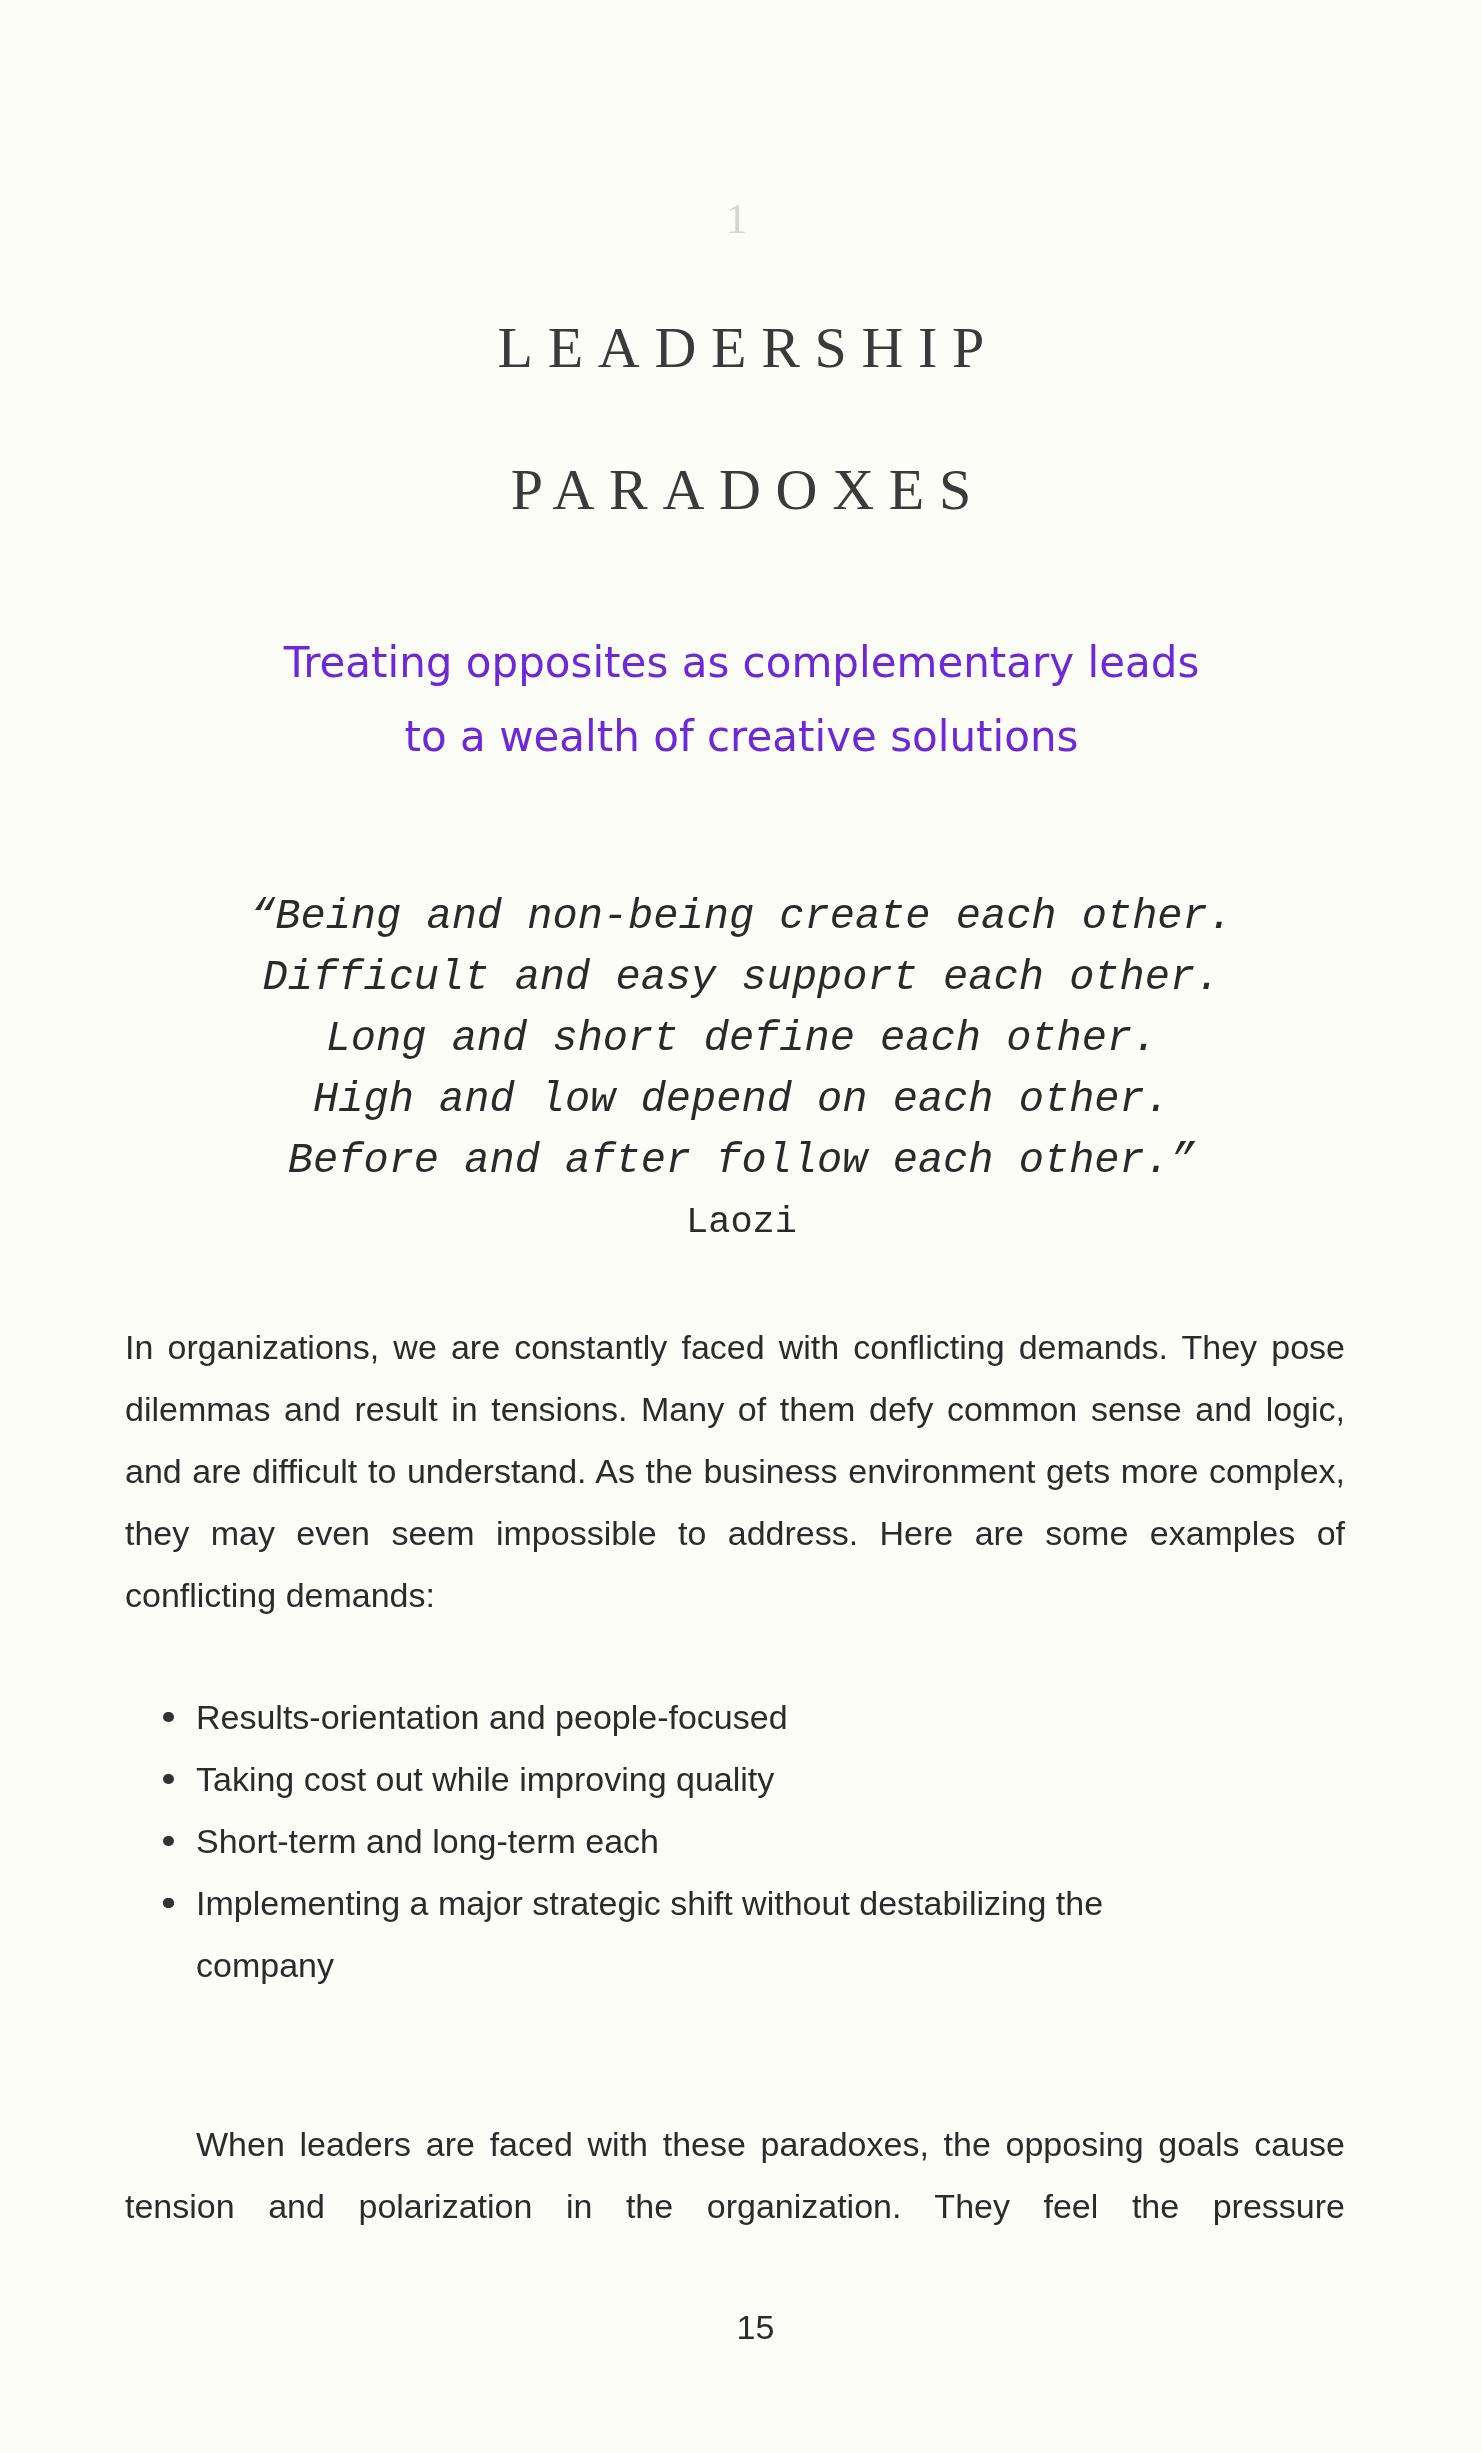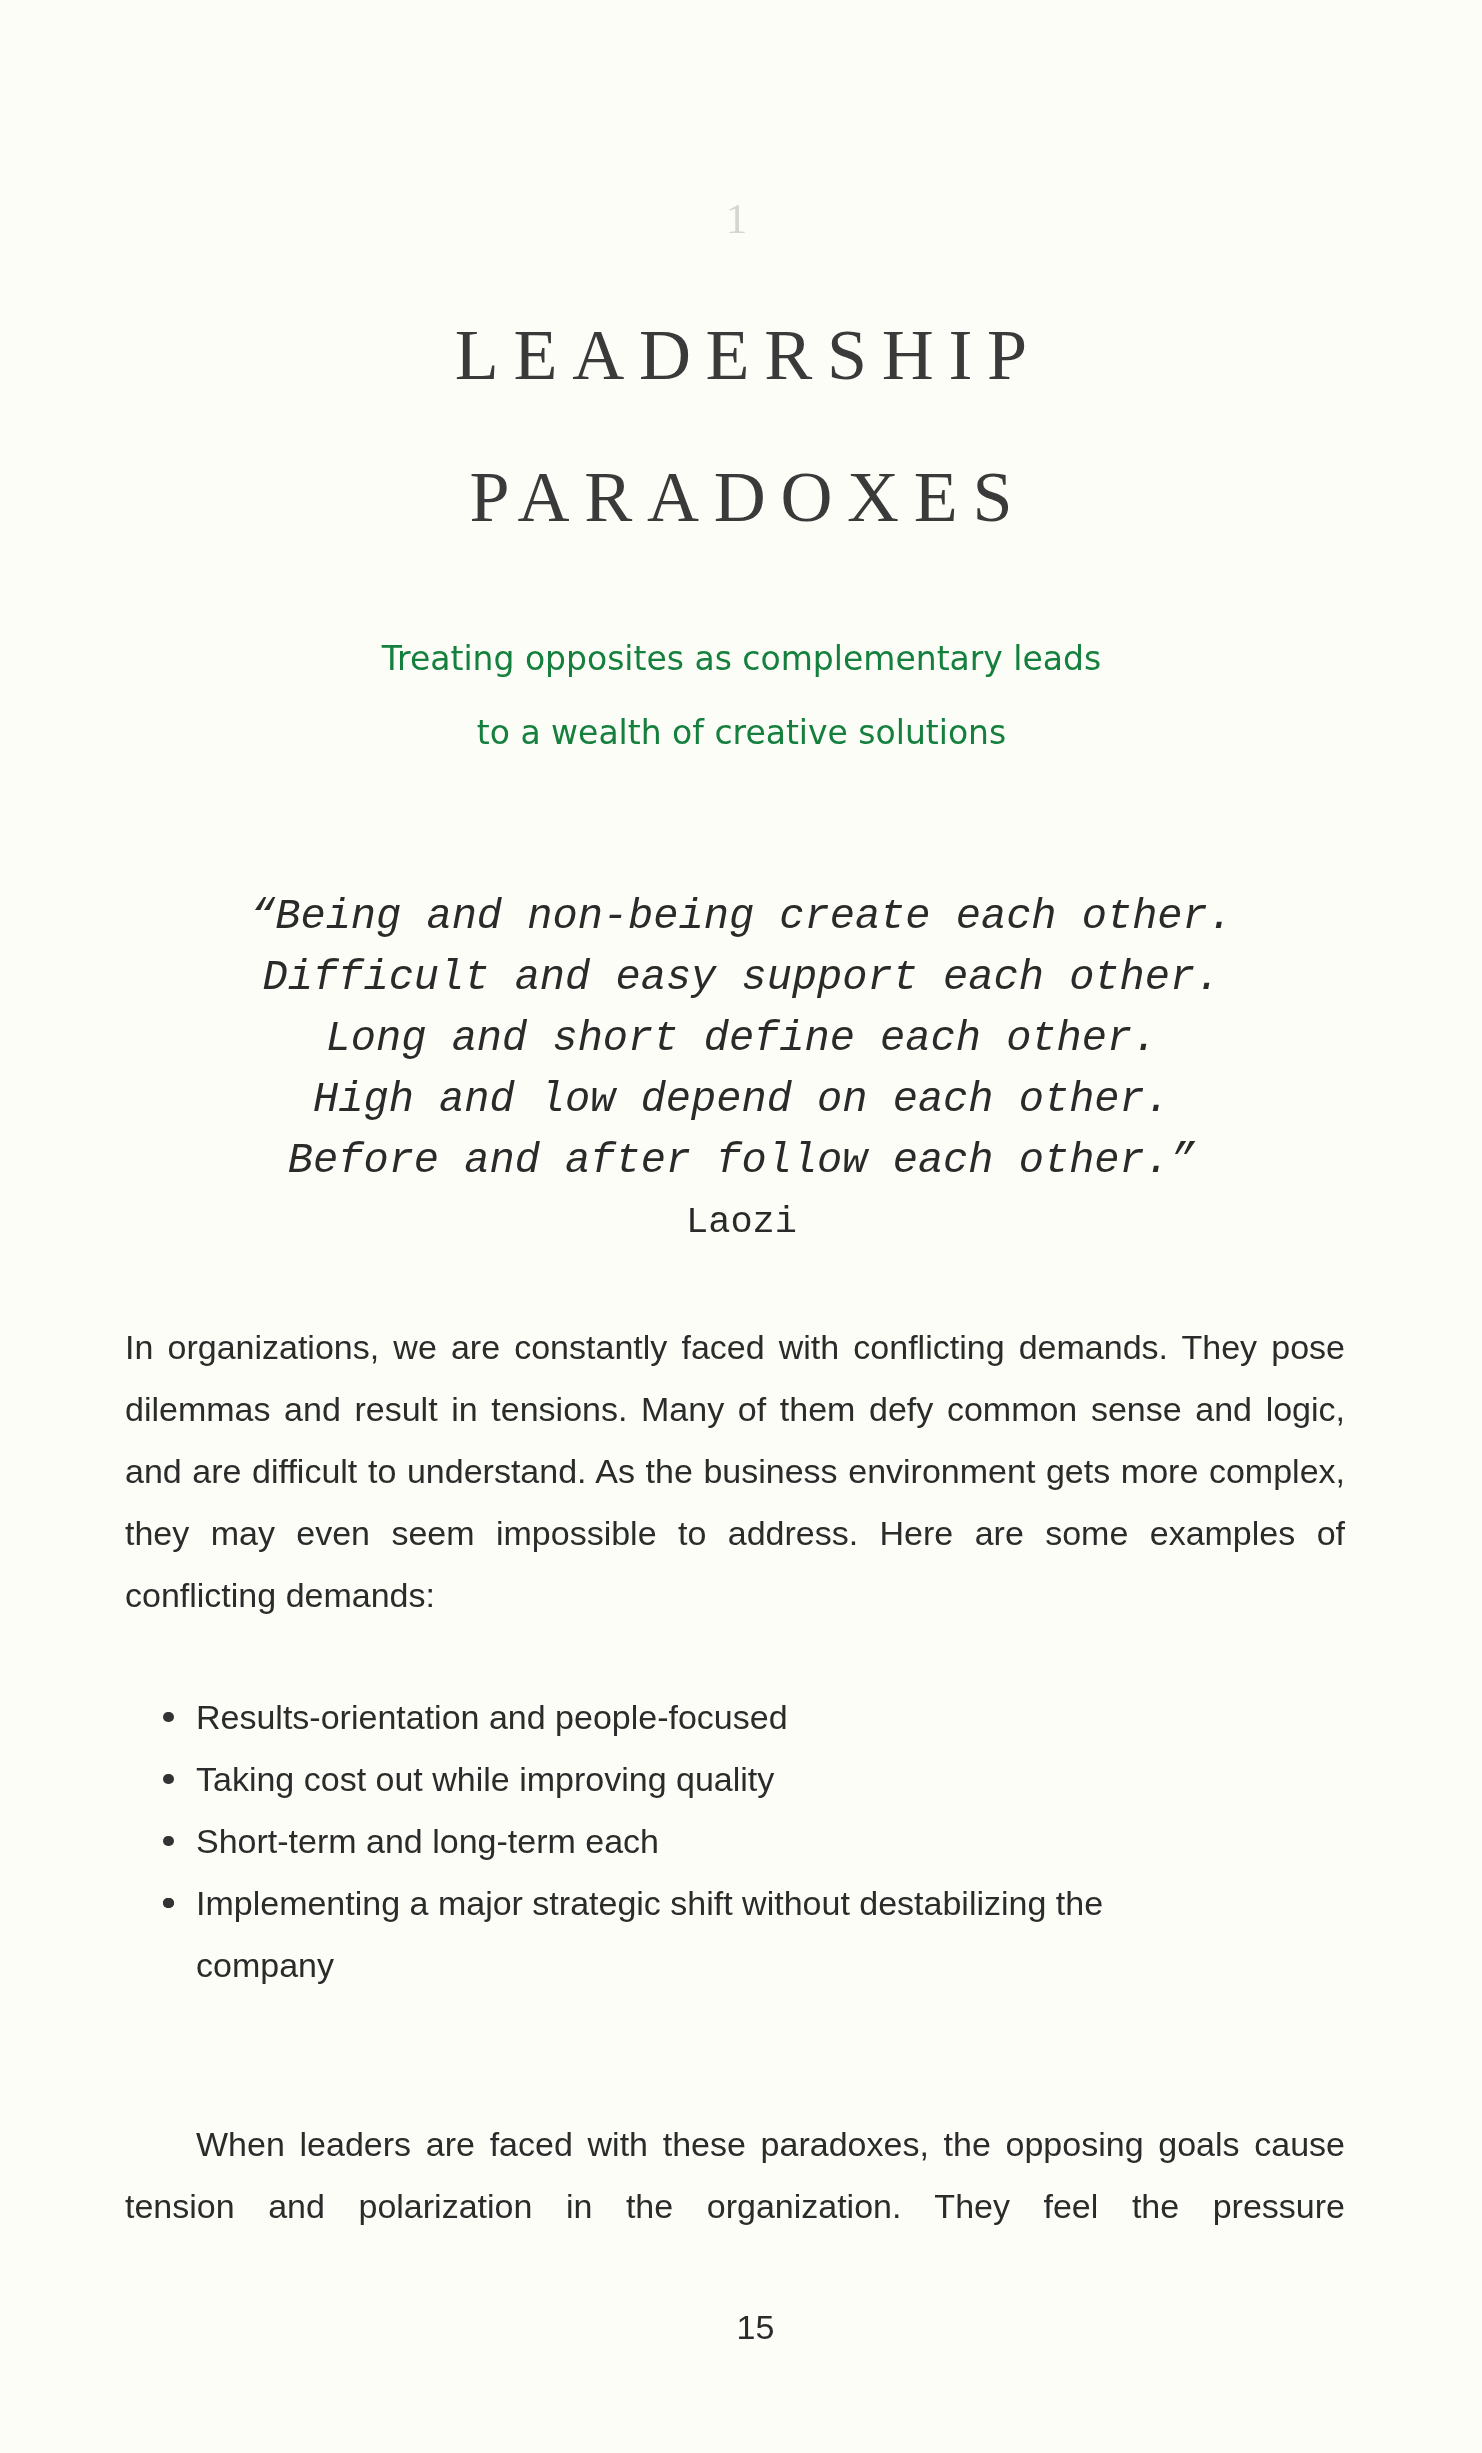--- a/index.html
+++ b/index.html
@@ -28,37 +28,37 @@
       font-family: "Liberation Serif", serif;
       font-size: 43px;
       color: #d6d6cf;
       margin-left: -9.8px;
     }
     .title {
       position: absolute;
       left: 0; right: 0;
       text-align: center;
       font-family: "Liberation Serif", "DejaVu Serif", serif;
-      font-size: 72px;
+      font-size: 58px;
       letter-spacing: 14.7px;
       color: #3a3a3a;
       font-weight: normal;
       margin: 0;
       line-height: 1;
     }
     .title-line-1 { top: 319px; padding-left: 13.7px; }
     .title-line-2 { top: 461px; padding-left: 13.7px; }
 
     .subtitle {
       position: absolute;
       left: 0; right: 0;
       text-align: center;
       font-family: "DejaVu Sans", "Liberation Sans", sans-serif;
-      font-size: 33px;
-      color: #15803d;
+      font-size: 42px;
+      color: #6d28d9;
       line-height: 1;
     }
     .subtitle-1 { top: 642px; }
     .subtitle-2 { top: 716px; }
 
     .epigraph {
       position: absolute;
       left: 0; right: 0;
       top: 887px;
       text-align: center;

